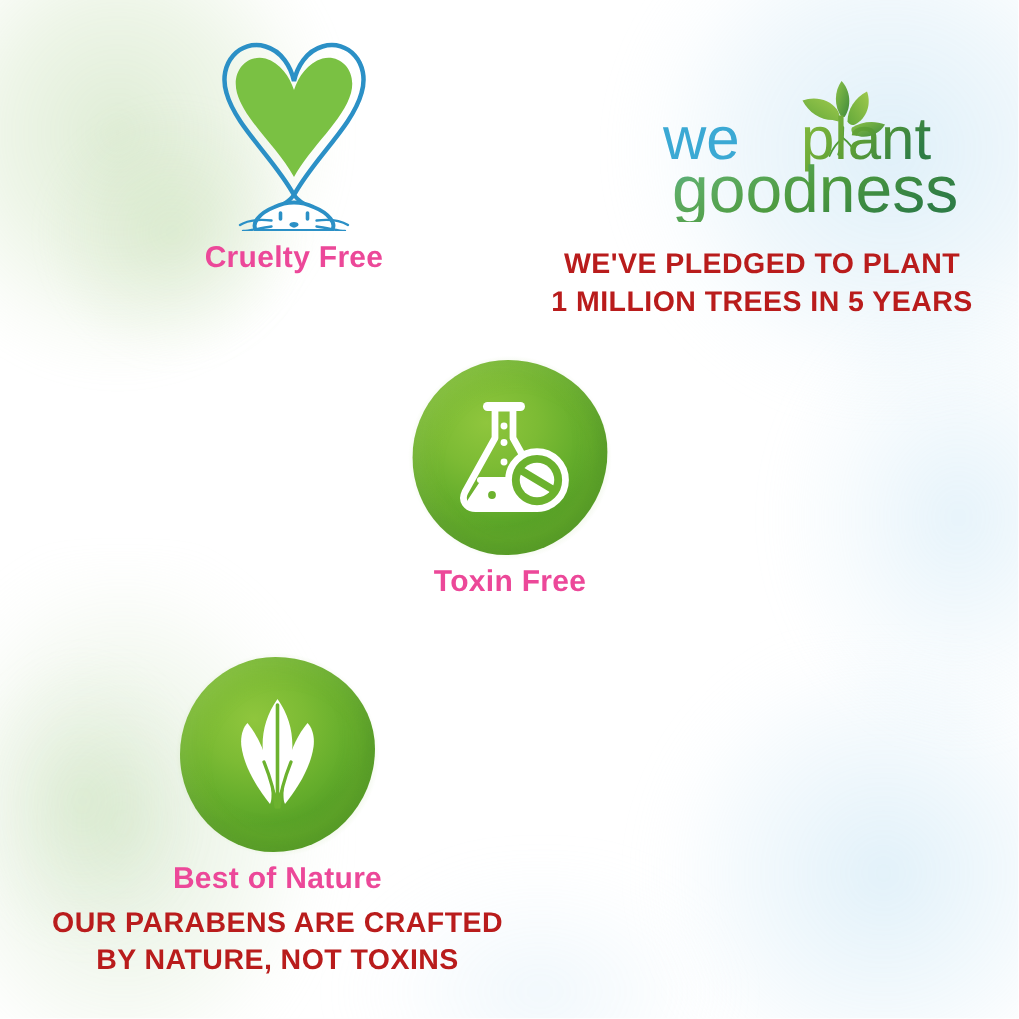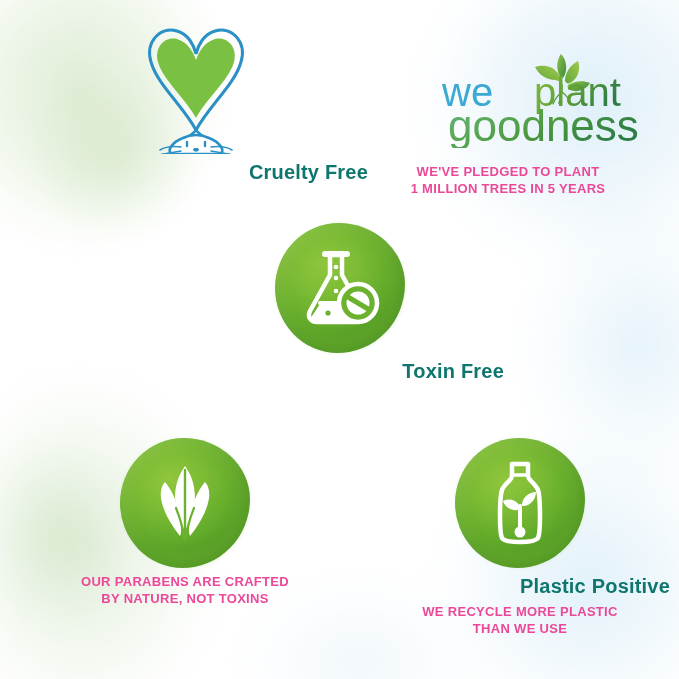--- a/index.html
+++ b/index.html
@@ -79,40 +79,39 @@
     text-align: center;
   }
   .badge-icon-wrap {
     display: flex;
     align-items: flex-end;
     justify-content: center;
   }
   .badge-title {
     font-size: 20px;
     font-weight: bold;
-    color: #0f766e;
+    color: #ec4899;
     letter-spacing: 0.2px;
     margin-top: 7px;
     white-space: nowrap;
-    text-align: right;
   }
   .badge-sub {
-    font-size: 13px;
+    font-size: 19px;
     font-weight: bold;
-    color: #ec4899;
+    color: #b91c1c;
     letter-spacing: 0.3px;
     line-height: 1.32;
     margin-top: 5px;
     white-space: pre-line;
   }
 
   
   #badge-cruelty-free { left: 24px; top: 18px;  width: 344px; }
   #badge-we-plant     { left: 352px; top: 40px; width: 312px; }
-  #badge-toxin-free   { left: 176px; top: 223px; width: 328px; }
+  #badge-toxin-free   { left: 176px; top: 240px; width: 328px; }
   #badge-best-nature  { left: 20px;  top: 438px; width: 330px; }
   #badge-plastic-pos  { left: 370px; top: 438px; width: 300px; }
 
   
   .disc {
     position: relative;
     width: 130px;
     height: 130px;
     display: flex;
     align-items: center;
@@ -269,42 +268,19 @@
           <path d="M22 20 C 32 32, 37 48, 38 66 C 38 70, 38 72, 37 74 C 29 64, 20 50, 18 36 C 17 29, 19 23, 22 20 Z" fill="#ffffff"></path>
 
           <path d="M62 20 C 52 32, 47 48, 46 66 C 46 70, 46 72, 47 74 C 55 64, 64 50, 66 36 C 67 29, 65 23, 62 20 Z" fill="#ffffff"></path>
 
           <path d="M42 8 C 42 30, 42 56, 42 76" stroke="#6cb22e" stroke-width="2.4" fill="none" stroke-linecap="round"></path>
           <path d="M33 46 C 37 56, 40 66, 41 76" stroke="#6cb22e" stroke-width="2.2" fill="none" stroke-linecap="round"></path>
           <path d="M51 46 C 47 56, 44 66, 43 76" stroke="#6cb22e" stroke-width="2.2" fill="none" stroke-linecap="round"></path>
         </svg>
       </div>
     </div>
+    <div class="badge-title">Best of Nature</div>
     <div class="badge-sub">OUR PARABENS ARE CRAFTED
 BY NATURE, NOT TOXINS</div>
   </div>
 
-  <div class="badge" id="badge-plastic-pos">
-    <div class="badge-icon-wrap">
-      <div class="disc">
-        <div class="blob"></div>
-        <svg width="80" height="86" viewBox="0 0 80 86">
-
-          <path d="M32 4 L 48 4 L 48 16 C 48 20, 56 24, 58 30 C 60 36, 60 44, 60 56 C 60 66, 60 74, 58 78 C 56 81, 50 82, 40 82 C 30 82, 24 81, 22 78 C 20 74, 20 66, 20 56 C 20 44, 20 36, 22 30 C 24 24, 32 20, 32 16 Z" fill="none" stroke="#ffffff" stroke-width="4.5" stroke-linejoin="round"></path>
-
-          <path d="M32 15 L 48 15" stroke="#ffffff" stroke-width="3.5" stroke-linecap="round"></path>
-
-          <path d="M38 50 C 31 51, 25 47, 23 41 C 29 38, 36 40, 39 45 C 40 47, 40 49, 38 50 Z" fill="#ffffff"></path>
-
-          <path d="M42 44 C 43 37, 49 32, 56 32 C 56 39, 51 45, 44 46 C 42 46, 41 45, 42 44 Z" fill="#ffffff"></path>
-
-          <path d="M40 46 L 40 68" stroke="#ffffff" stroke-width="4" stroke-linecap="round"></path>
-
-          <circle cx="40" cy="72" r="5.5" fill="#ffffff"></circle>
-        </svg>
-      </div>
-    </div>
-    <div class="badge-title">Plastic Positive</div>
-    <div class="badge-sub">WE RECYCLE MORE PLASTIC
-THAN WE USE</div>
-  </div>
 
 </div>
 
 </body></html>

